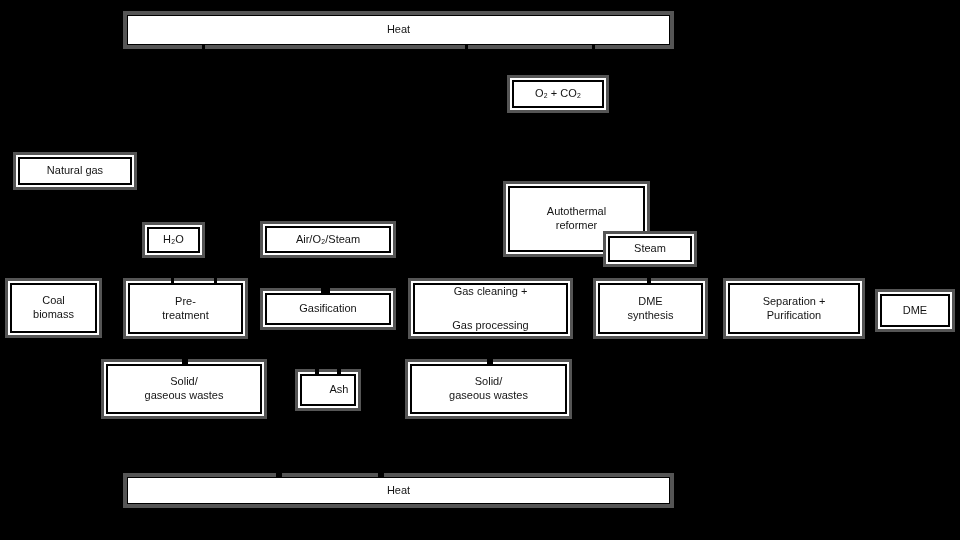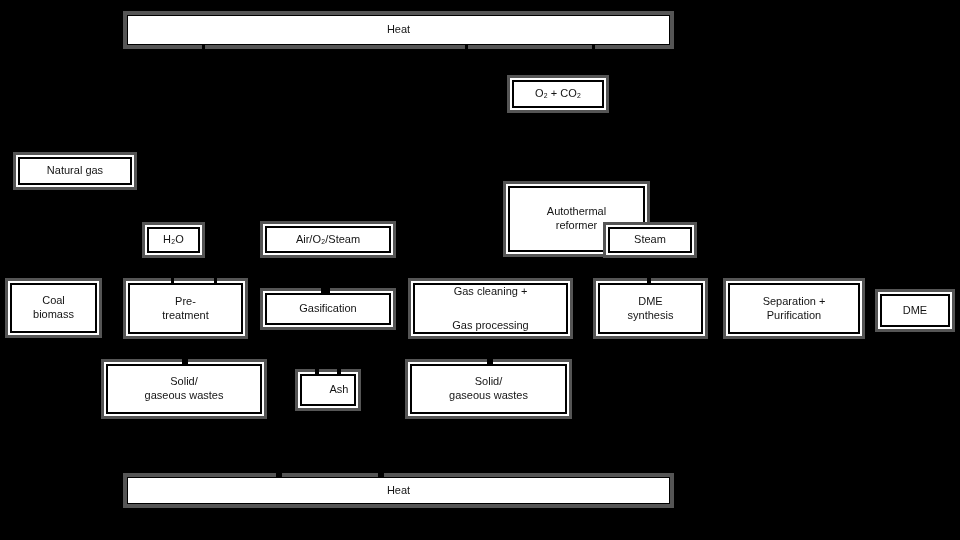--- a/index.html
+++ b/index.html
@@ -60,21 +60,21 @@
     <div class="node framed" style="left: 508px; top: 146px; width: 137px; height: 66px; margin-top: 40px;">
       <span class="node-line">Autothermal</span>
       <span class="node-line">reformer</span>
     </div>
     <div class="node framed" style="left: 147px; top: 227px; width: 53px; height: 26px;">
       <span class="node-line">H₂O</span>
     </div>
     <div class="node framed" style="left: 265px; top: 226px; width: 126px; height: 27px;">
       <span class="node-line">Air/O₂/Steam</span>
     </div>
-    <div class="node framed" style="left: 608px; top: 227px; width: 84px; height: 26px;">
+    <div class="node framed" style="left: 608px; top: 236px; width: 84px; height: 26px;">
       <span class="node-line">Steam</span>
     </div>
     <div class="node framed" style="left: 10px; top: 283px; width: 87px; height: 50px;">
       <span class="node-line">Coal</span>
       <span class="node-line">biomass</span>
     </div>
     <div class="node framed" style="left: 128px; top: 283px; width: 115px; height: 51px;">
       <span class="node-line">Pre-</span>
       <span class="node-line">treatment</span>
     </div>

